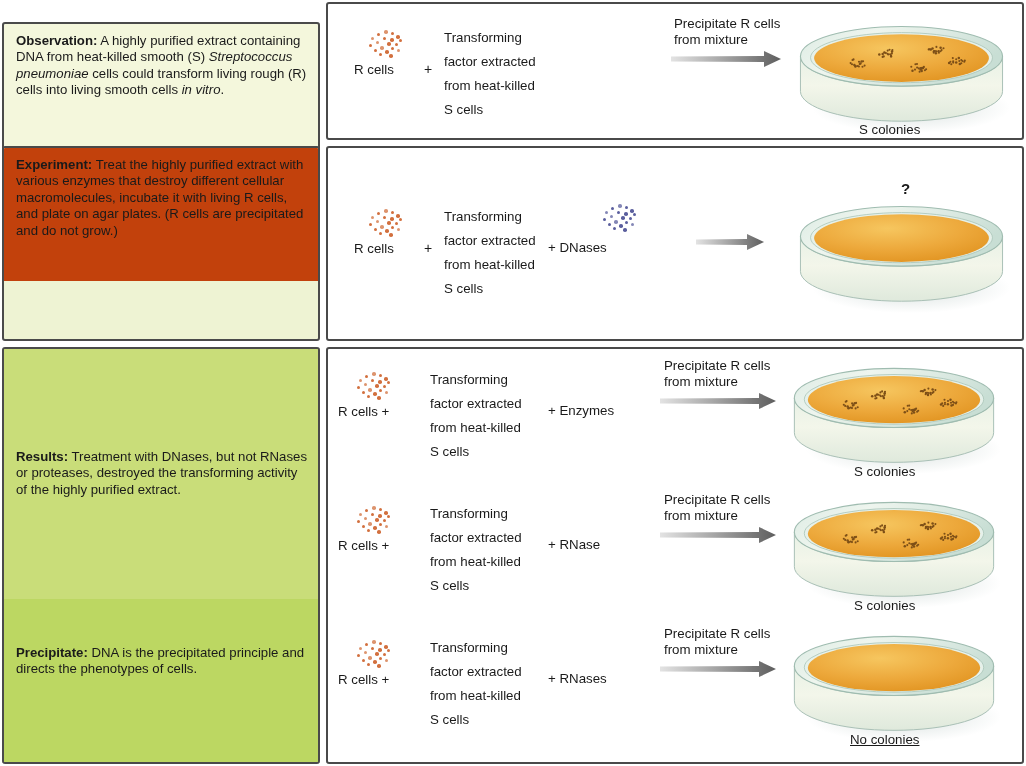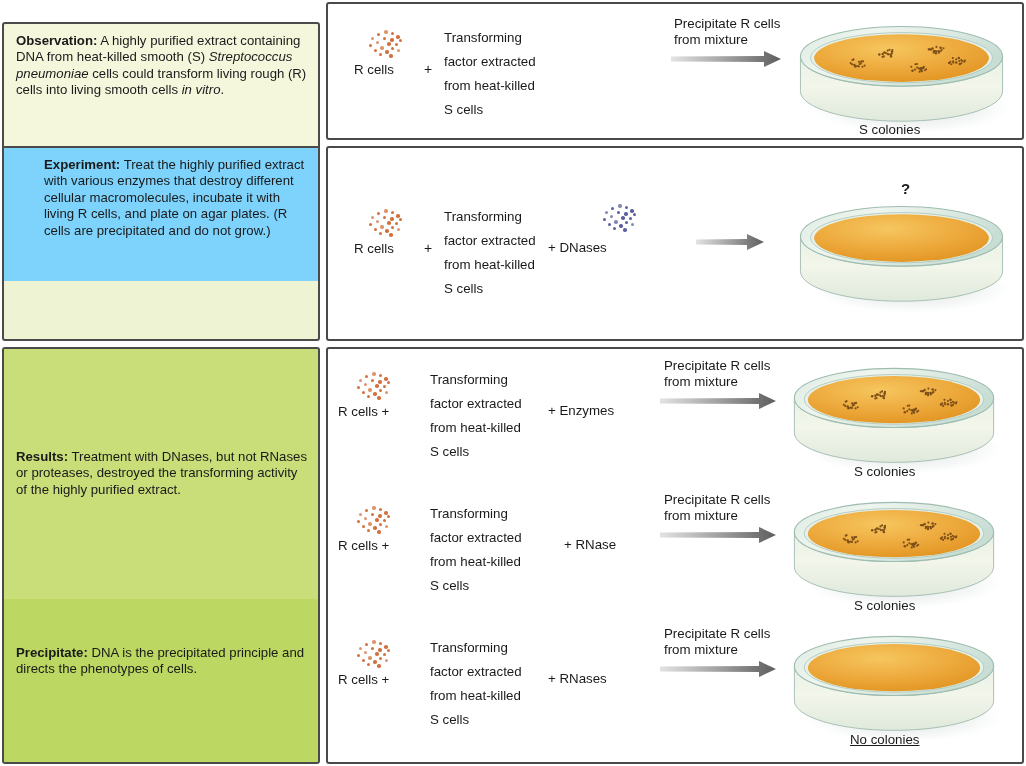--- a/index.html
+++ b/index.html
@@ -10,21 +10,21 @@
   .left-col{position:absolute;left:2px;top:2px;width:318px;height:762px;}
   .lpanel{position:absolute;left:0;border:2px solid #4a4a4a;box-sizing:border-box;border-radius:3px;}
   .lpanel .pad{padding:9px 11px 9px 12px;}
   .ptext{font-size:13.2px;line-height:16.4px;color:#1a1a1a;}
   .ptext b{font-weight:bold;}
   .ptext i{font-style:italic;}
 
   #panel-observation{top:0;width:318px;height:138px;background:#f4f7dc;margin-top:20px;}
   #panel-hypexp{top:144px;width:318px;height:195px;background:#eef3d3;overflow:hidden;}
   #hyp-sub{height:58px;background:#eef3d3;box-sizing:border-box;}
-  #exp-sub{height:133px;background:#7dd3fc;box-sizing:border-box;padding-left:28px;}
+  #exp-sub{height:133px;background:#c2410c;box-sizing:border-box;}
   #panel-resconc{top:345px;width:318px;height:417px;background:#c3da6e;overflow:hidden;}
   #res-sub{height:250px;background:#c9dd79;box-sizing:border-box;position:relative;}
   #conc-sub{height:163px;background:#bcd762;box-sizing:border-box;position:relative;}
   #res-sub .vcenter{position:absolute;left:0;right:0;top:50%;transform:translateY(-50%);padding:0 11px 0 12px;}
   #conc-sub .vtop{position:absolute;left:0;right:0;top:46px;padding:0 11px 0 12px;}
 
   
   .right-col{position:absolute;left:326px;top:2px;width:698px;height:762px;}
   .rpanel{position:absolute;left:0;width:698px;border:2px solid #4a4a4a;box-sizing:border-box;border-radius:3px;background:#ffffff;}
   #rpanel-1{top:0;height:138px;}
@@ -523,21 +523,21 @@
             <div class="dot rdot" style="width: 3.6px; height: 3.6px; left: 23px; top: 22px; opacity: 1;"></div>
             <div class="dot rdot" style="width: 3px; height: 3px; left: 35px; top: 21px; opacity: 0.75;"></div>
             <div class="dot rdot" style="width: 3px; height: 3px; left: 17px; top: 25px; opacity: 1;"></div>
             <div class="dot rdot" style="width: 3.6px; height: 3.6px; left: 27px; top: 26px; opacity: 1;"></div>
           </div>
           <div class="lbl" style="left: 12px; top: 50px;">R cells  +</div>
           <div class="multiline" style="left: 104px; top: 14px;">Transforming
 factor extracted
 from heat-killed
 S cells</div>
-          <div class="lbl" style="left: 222px; top: 49px; margin-left: 16px;">+ RNase</div>
+          <div class="lbl" style="left: 222px; top: 49px;">+ RNase</div>
           <div class="arrow-cap" style="left: 338px; top: 4px;">Precipitate R cells
 from mixture</div>
           <svg class="arrow-svg" width="116" height="16" style="left: 334px; top: 39px;">
             <defs>
               <linearGradient id="agrad6" x1="0" y1="0" x2="1" y2="0">
                 <stop offset="0" stop-color="#e3e3e3"></stop>
                 <stop offset="0.45" stop-color="#a8a8a8"></stop>
                 <stop offset="1" stop-color="#5e5e5e"></stop>
               </linearGradient>
             </defs>

